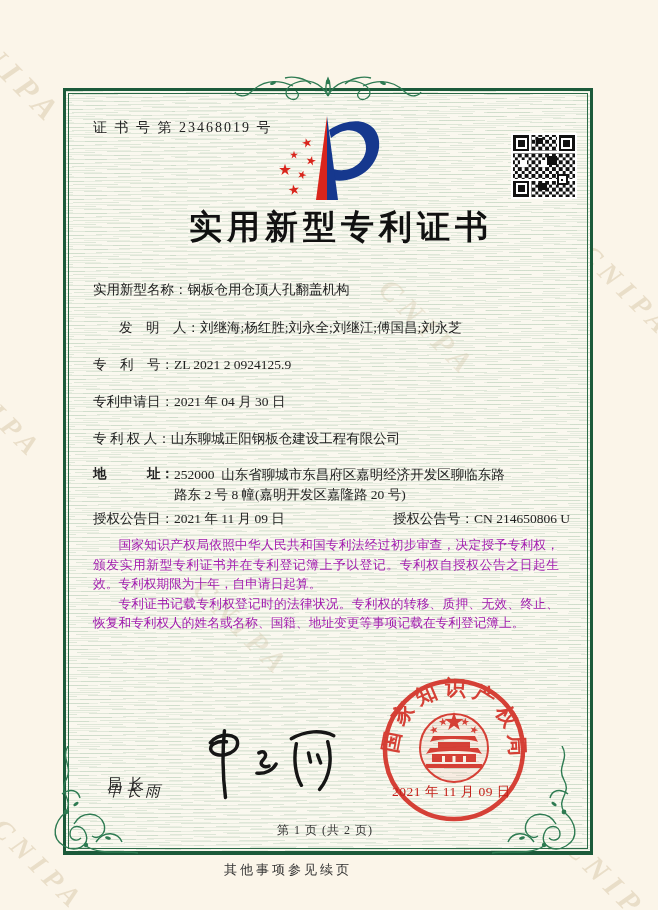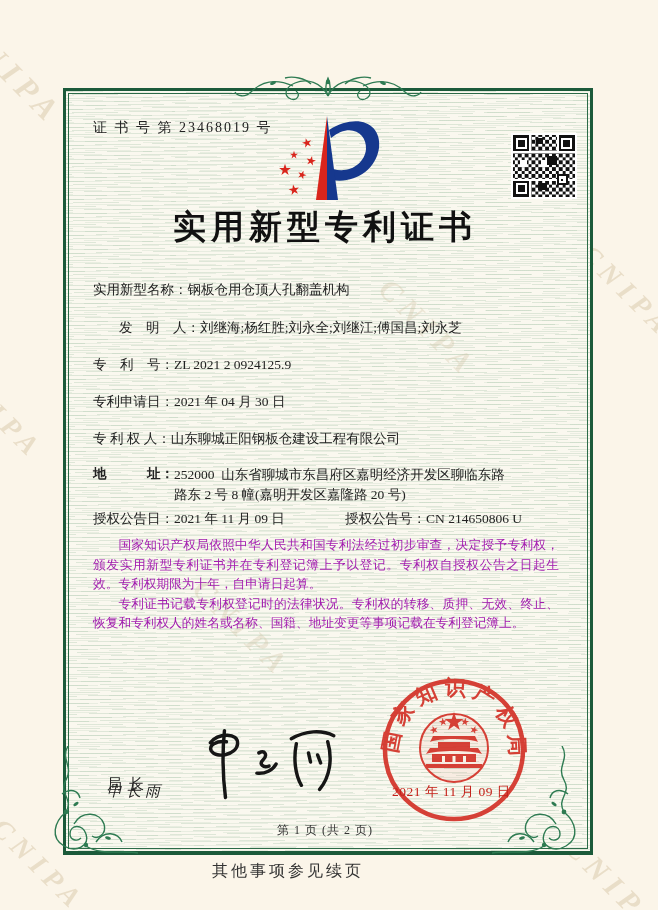--- a/index.html
+++ b/index.html
@@ -27,34 +27,34 @@
   }
   .frame::after{
     content:"";position:absolute;left:2px;top:2px;right:2px;bottom:2px;
     border:1px solid #2c6b48;pointer-events:none;
   }
   .orn{position:absolute;z-index:2;}
   .abs{position:absolute;z-index:3;}
   .cert-no{left:93px;top:119px;font-size:14px;letter-spacing:2px;color:#222;}
   .title{
     left:63px;width:524px;top:205px;text-align:center;
-    font-size:33px;font-weight:700;letter-spacing:5px;color:#111;
+    font-size:33px;font-weight:700;letter-spacing:5px;color:#111;padding-left:16px;
   }
   .f-row{left:93px;font-size:13.5px;white-space:nowrap;color:#222;}
   .f-label{display:inline-block;white-space:pre;}
   .f-value{white-space:pre;}
   .addr-block{display:inline-block;vertical-align:top;line-height:20px;white-space:pre;}
   .body-text{
     left:93px;top:536px;width:466px;font-size:12.7px;line-height:19.6px;
     text-align:justify;color:#a21caf;z-index:3;position:absolute;
   }
   .body-text p{margin:0;text-indent:2em;}
   .director{font-size:15px;letter-spacing:7px;color:#1e1e1e;}
   .page-info{left:63px;width:524px;top:822px;text-align:center;font-size:12px;letter-spacing:1px;color:#333;}
-  .foot-note{left:0;width:576px;top:861px;text-align:center;font-size:16px;letter-spacing:3px;color:#333;}
+  .foot-note{left:0;width:576px;top:861px;text-align:center;font-size:13px;letter-spacing:3px;color:#333;}
   .seal-date{
     left:392px;top:783px;width:150px;font-size:13.5px;letter-spacing:0.5px;
     color:#c4221a;z-index:5;white-space:nowrap;
   }
   svg{display:block;}
 </style>
 </head>
 <body>
 
 <div class="page">
@@ -202,21 +202,21 @@
   <div class="abs f-row" style="top:430px;">
     <span class="f-label">专 利 权 人：</span><span class="f-value">山东聊城正阳钢板仓建设工程有限公司</span>
   </div>
   <div class="abs f-row" style="top:465px;">
     <span class="f-label" style="vertical-align:top;font-weight:bold;">地　　　址：</span><span class="addr-block"><span>252000  山东省聊城市东昌府区嘉明经济开发区聊临东路</span><br><span>路东 2 号 8 幢(嘉明开发区嘉隆路 20 号)</span></span>
   </div>
   <div class="abs f-row" style="top:510px;">
     <span class="f-label">授权公告日：</span><span class="f-value">2021 年 11 月 09 日</span>
   </div>
   <div class="abs f-row" style="left:345px;top:510px;">
-    <span class="f-label" style="width:auto;">授权公告号：</span><span class="f-value">CN 214650806 U</span>
+    <span class="f-label" style="width:auto;margin-left:48px;">授权公告号：</span><span class="f-value">CN 214650806 U</span>
   </div>
 
   <div class="body-text">
     <p>国家知识产权局依照中华人民共和国专利法经过初步审查，决定授予专利权，颁发实用新型专利证书并在专利登记簿上予以登记。专利权自授权公告之日起生效。专利权期限为十年，自申请日起算。</p>
     <p>专利证书记载专利权登记时的法律状况。专利权的转移、质押、无效、终止、恢复和专利权人的姓名或名称、国籍、地址变更等事项记载在专利登记簿上。</p>
   </div>
 
   <div class="abs director" style="left:107px;top:744px;margin-top:31px;">局长</div>
   <div class="abs director" style="left:107px;top:782px;letter-spacing:4px;font-style:italic;">申长雨</div>
 

